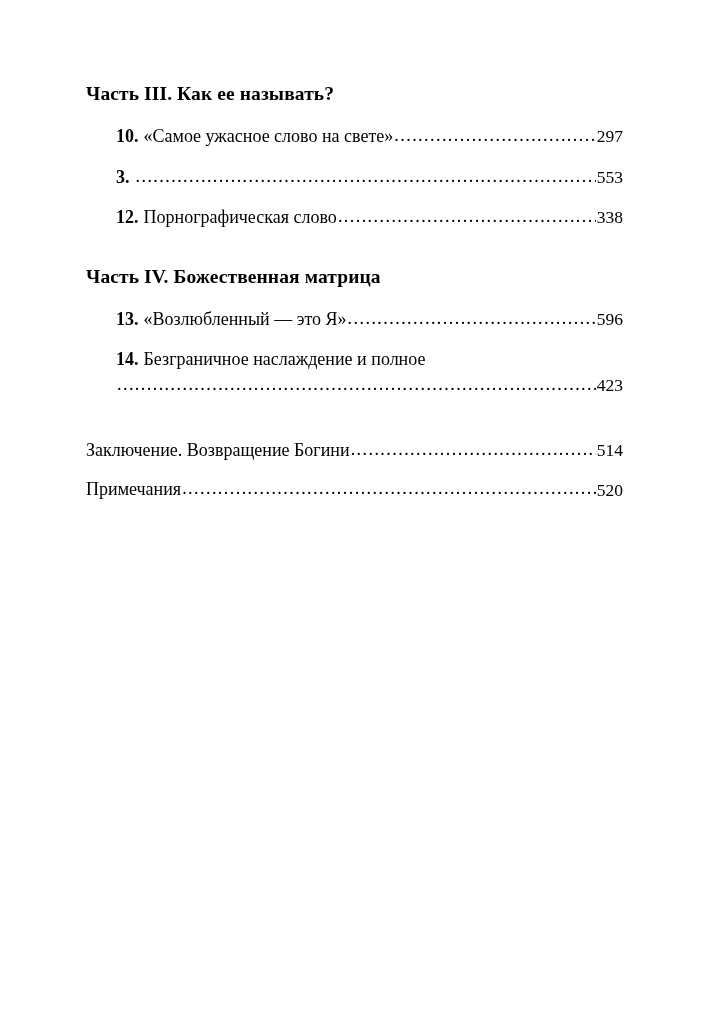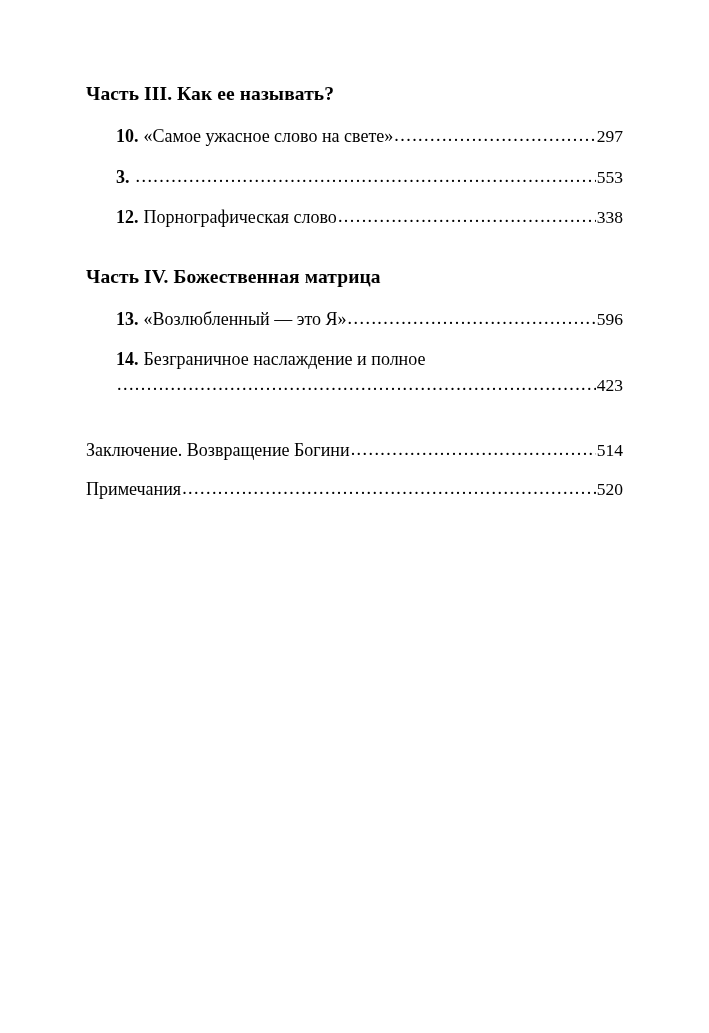--- a/index.html
+++ b/index.html
@@ -114,21 +114,21 @@
     flex: 0 1 auto;
     white-space: nowrap;
   }
 
   
   .back-matter {
     margin-top: 42px;
   }
   .back-row {
     display: flex;
-    align-items: flex-start;
+    align-items: center;
     margin-top: 16px;
     font-size: 18px;
     line-height: 1.3;
   }
   .back-row.first-back { margin-top: 0; }
   .back-title {
     flex: 0 1 auto;
     white-space: nowrap;
   }
 

